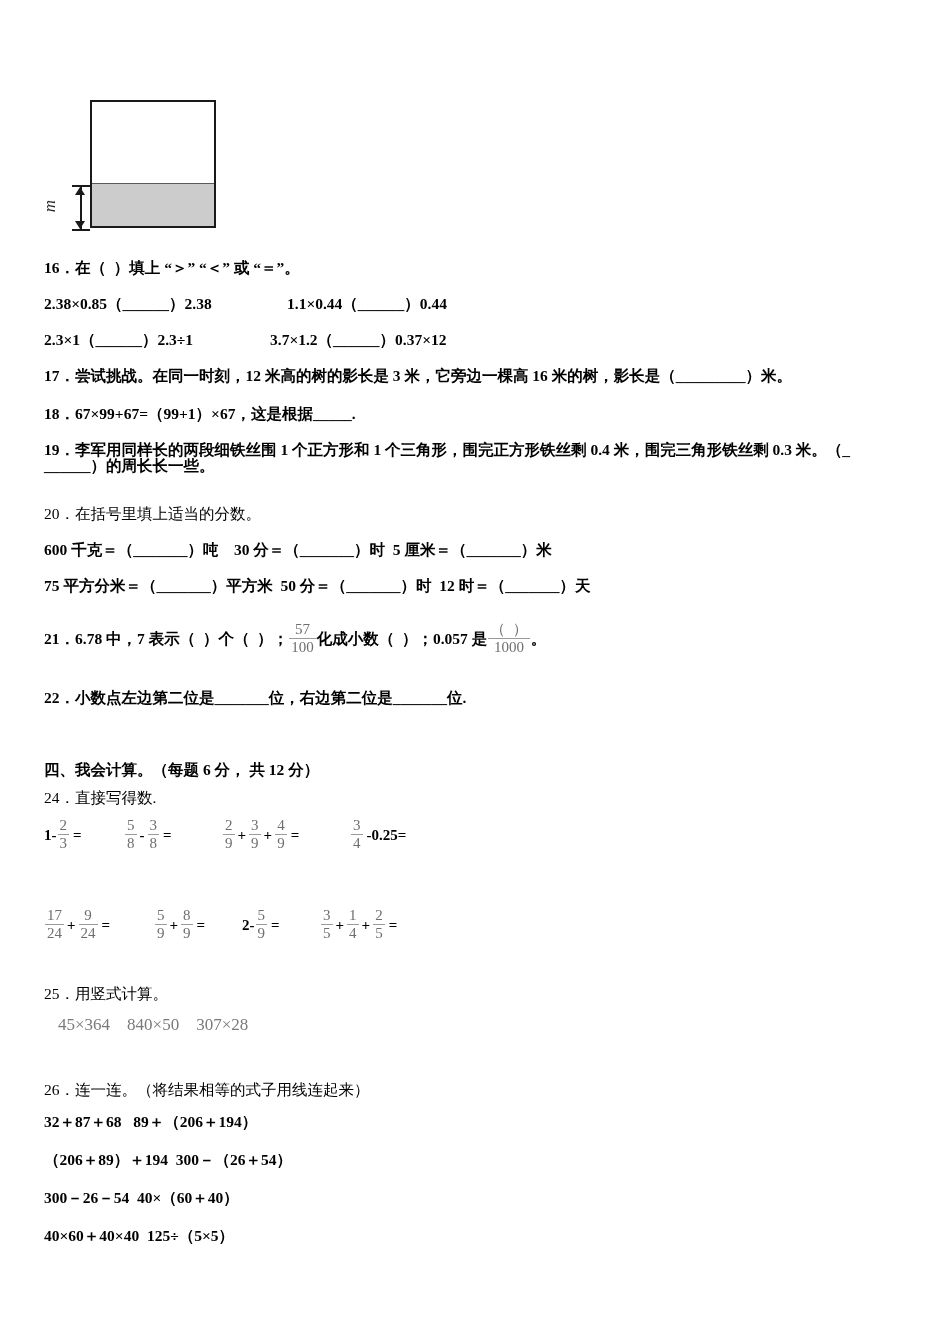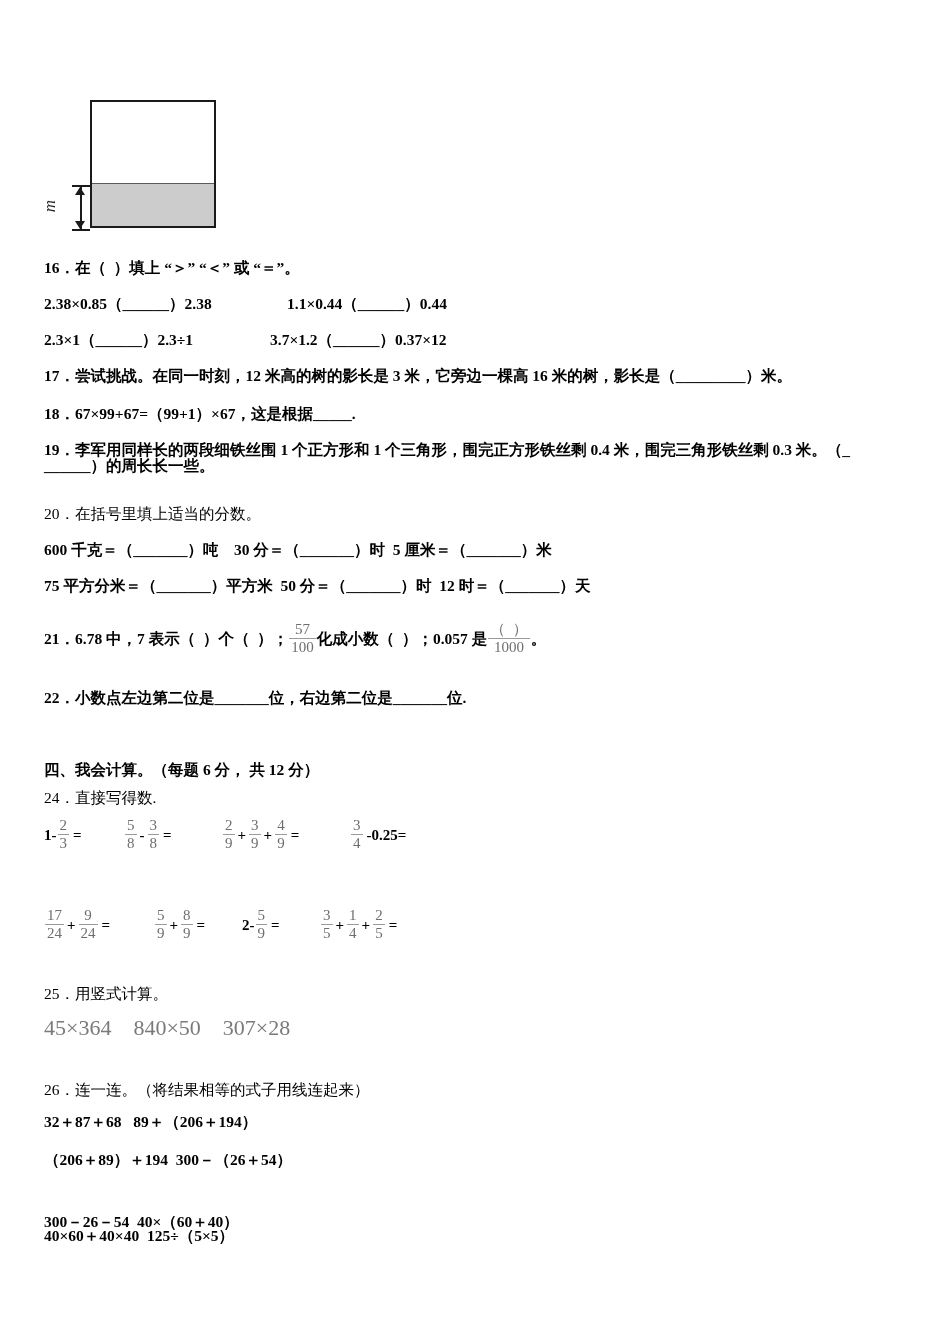--- a/index.html
+++ b/index.html
@@ -222,22 +222,22 @@
 
   <div class="calcrow" style="top:818px;">
     <span class="cell" style="width:80px;"><span class="intpart">1-</span><span class="frac"><span class="num">2</span><span class="den">3</span></span><span class="eqs">=</span></span><span class="cell" style="width:98px;"><span class="frac"><span class="num">5</span><span class="den">8</span></span><span class="op">-</span><span class="frac"><span class="num">3</span><span class="den">8</span></span><span class="eqs">=</span></span><span class="cell" style="width:128px;"><span class="frac"><span class="num">2</span><span class="den">9</span></span><span class="op">+</span><span class="frac"><span class="num">3</span><span class="den">9</span></span><span class="op">+</span><span class="frac"><span class="num">4</span><span class="den">9</span></span><span class="eqs">=</span></span><span class="cell"><span class="frac"><span class="num">3</span><span class="den">4</span></span><span class="eqs">-0.25=</span></span>
   </div>
 
   <div class="calcrow" style="top:900px;margin-top:8px;">
     <span class="cell" style="width:110px;"><span class="frac"><span class="num">17</span><span class="den">24</span></span><span class="op">+</span><span class="frac"><span class="num">9</span><span class="den">24</span></span><span class="eqs">=</span></span><span class="cell" style="width:88px;"><span class="frac"><span class="num">5</span><span class="den">9</span></span><span class="op">+</span><span class="frac"><span class="num">8</span><span class="den">9</span></span><span class="eqs">=</span></span><span class="cell" style="width:78px;"><span class="intpart">2-</span><span class="frac"><span class="num">5</span><span class="den">9</span></span><span class="eqs">=</span></span><span class="cell"><span class="frac"><span class="num">3</span><span class="den">5</span></span><span class="op">+</span><span class="frac"><span class="num">1</span><span class="den">4</span></span><span class="op">+</span><span class="frac"><span class="num">2</span><span class="den">5</span></span><span class="eqs">=</span></span>
   </div>
 
   <div class="line" style="top:984px;">25．用竖式计算。</div>
-  <div class="line gray-serif" style="top:1014px; font-size:22px;">45×364    840×50    307×28</div>
+  <div class="line gray-serif" style="top:1014px; font-size:17px;margin-left:14px;">45×364    840×50    307×28</div>
 
   <div class="line" style="top:1080px;">26．连一连。（将结果相等的式子用线连起来）</div>
 
   <div class="line bold" style="top:1112px;">32＋87＋68   89＋（206＋194）</div>
   <div class="line bold" style="top:1150px;">（206＋89）＋194  300－（26＋54）</div>
-  <div class="line bold" style="top:1188px;margin-top:24px;">300－26－54  40×（60＋40）</div>
+  <div class="line bold" style="top:1188px;">300－26－54  40×（60＋40）</div>
   <div class="line bold" style="top:1226px;">40×60＋40×40  125÷（5×5）</div>
 
 </div>
 
 </body></html>

